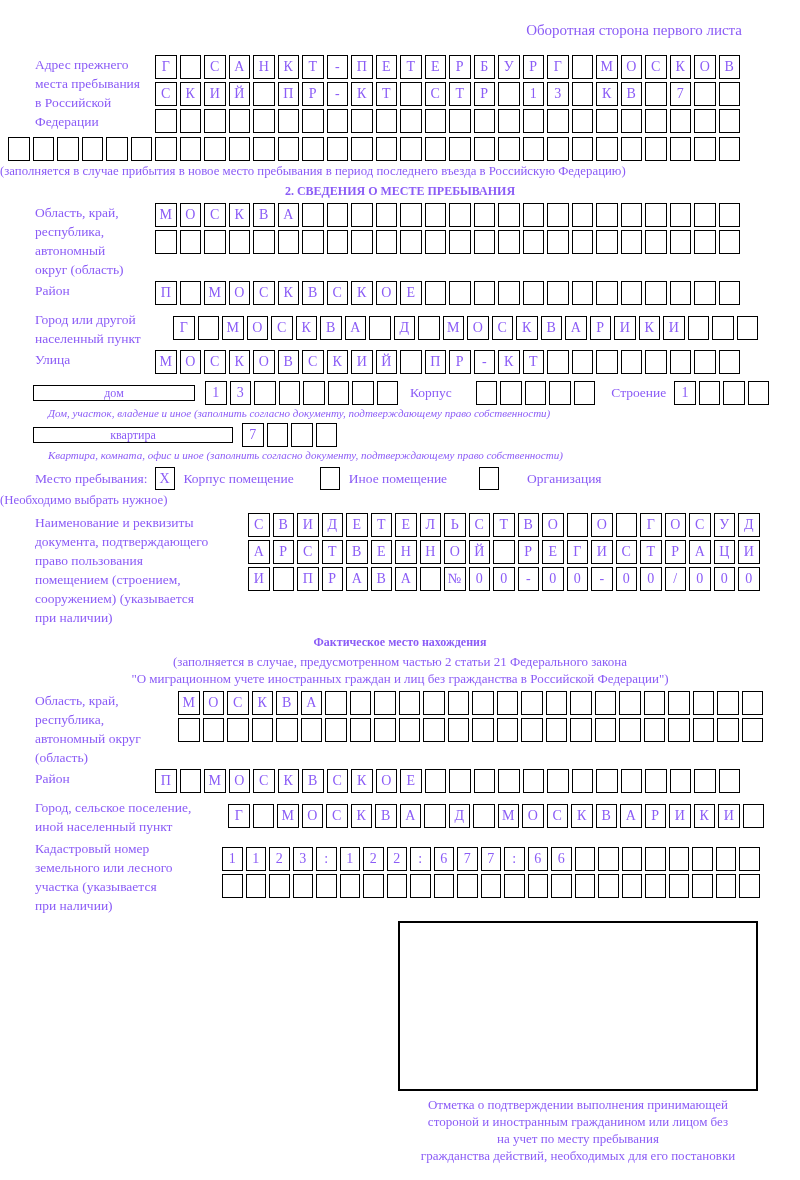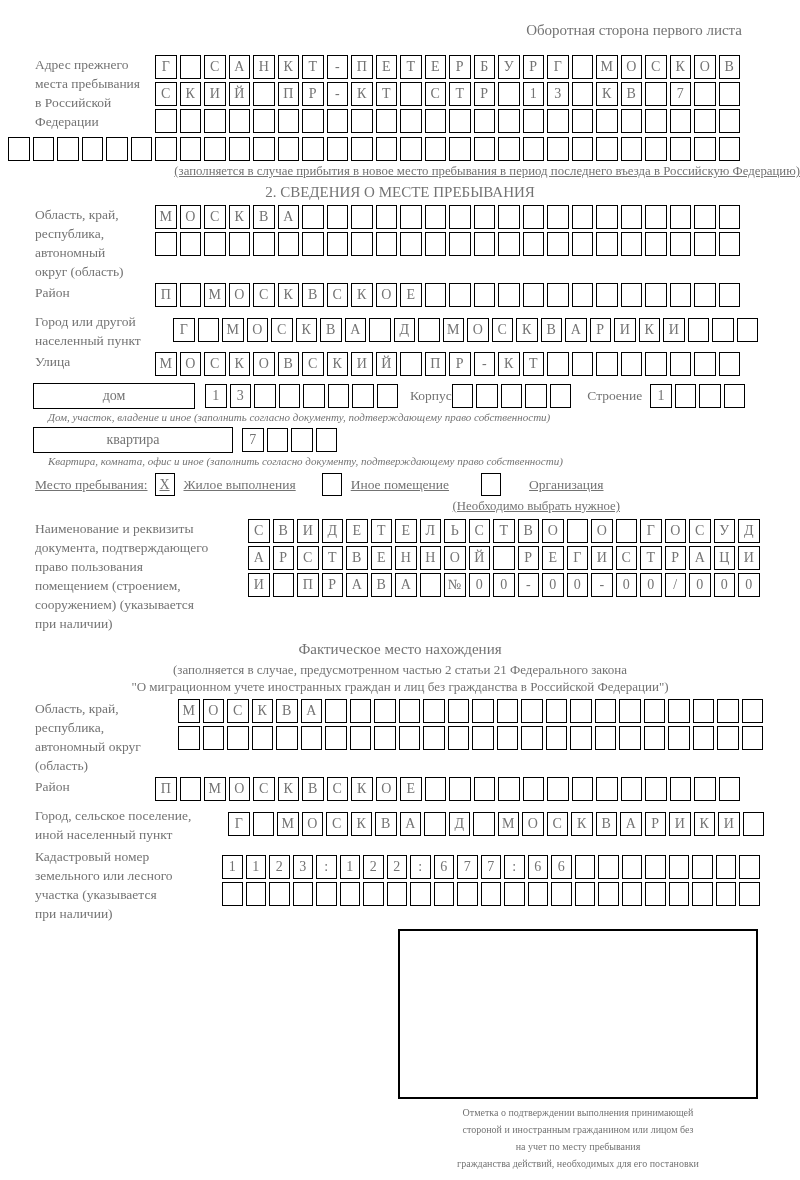--- a/index.html
+++ b/index.html
@@ -1,51 +1,51 @@
 <!DOCTYPE html>
 <html><head>
 <meta charset="utf-8">
 <style>
   * { margin:0; padding:0; box-sizing:border-box; }
   body { background:#fff; }
   .page {
-    position:relative; width:800px; height:1180px; background:#ffffff; color:#737373;
+    position:relative; width:800px; height:1180px; background:#ffffff; color:#8b5cf6;
     font-family:"Liberation Serif","DejaVu Serif",serif; overflow:hidden;
   }
   .header { text-align:right; padding:22px 58px 0 0; font-size:15px; }
   .grp { display:flex; margin-left:35px; margin-top:2px;font-family:Liberation Serif, serif; }
   .grp.vcenter { align-items:center; }
   .lbl { font-size:13.5px; line-height:19px; white-space:pre-line; flex-shrink:0; }
   .w120 { width:120px; } .w143 { width:143px; } .w213 { width:213px; } .w193 { width:193px; } .w187 { width:187px; }
   .cells-col { display:flex; flex-direction:column; }
   .cells-row { display:flex; gap:3px; margin-bottom:3px; --cw:21.5px; }
   .cells-row.sm { --cw:20.5px; }
   .cell {
     width:var(--cw); height:24px; border:1.5px solid #000; flex-shrink:0;
     display:flex; align-items:center; justify-content:center; font-size:14px;
   }
   .full-row { margin-left:8px; margin-top:1px; }
-  .caption { font-size:12.8px; text-align:right; margin-top:3px;text-decoration:underline; }
+  .caption { font-size:12.8px; text-align:left; margin-top:3px; }
   .caption-left { font-size:11px; margin-left:48px; margin-top:2px;font-style:italic; }
-  .sec-title { text-align:center; font-weight:normal; font-size:15px; margin-top:5px; }
+  .sec-title { text-align:center; font-weight:bold; font-size:12px; margin-top:5px; }
   .label-box {
-    border:1.5px solid #000; height:26px; display:flex; align-items:center;
-    justify-content:center; font-size:14px; flex-shrink:0;
+    border:1.5px solid #000; height:16px; display:flex; align-items:center;
+    justify-content:center; font-size:12px; flex-shrink:0;
   }
   .inline-lbl { font-size:13.5px; }
   .dom-row, .kv-row { display:flex; align-items:center; margin-left:33px; margin-top:4px; }
   .chk {
     width:20px; height:23px; border:1.5px solid #000; display:flex; flex-shrink:0;
     align-items:center; justify-content:center; font-size:14px;
   }
-  .mesto-row { display:flex; align-items:center; margin-left:35px; margin-top:6px; font-size:13.5px;text-decoration:underline; }
+  .mesto-row { display:flex; align-items:center; margin-left:35px; margin-top:6px; font-size:13.5px; }
   .note-narrow { width:620px; }
   .f-note { text-align:center; font-size:13px; line-height:17px; margin-top:3px; }
   .stamp { width:360px; height:170px; border:2px solid #000; margin-left:398px; margin-top:6px; }
-  .stamp-note { width:372px; margin-left:392px; text-align:center; font-size:10px; line-height:17px; margin-top:5px; }
+  .stamp-note { width:372px; margin-left:392px; text-align:center; font-size:13px; line-height:17px; margin-top:5px; }
 </style>
 </head>
 <body>
 
 <div class="page">
 
   <div class="header">Оборотная сторона первого листа</div>
 
   <div class="grp" style="margin-top:16px">
     <div class="lbl w120">Адрес прежнего
@@ -326,21 +326,21 @@
     <div class="cells-row" style="margin:0 0 0 10px">
         <span class="cell">1</span>
         <span class="cell">3</span>
         <span class="cell"></span>
         <span class="cell"></span>
         <span class="cell"></span>
         <span class="cell"></span>
         <span class="cell"></span>
         <span class="cell"></span>
       </div>
-    <span class="inline-lbl" style="margin:0 0 0 12px">Корпус</span>
+    <span class="inline-lbl" style="margin:0 24px 0 12px">Корпус</span>
     <div class="cells-row" style="margin:0">
         <span class="cell"></span>
         <span class="cell"></span>
         <span class="cell"></span>
         <span class="cell"></span>
         <span class="cell"></span>
       </div>
     <span class="inline-lbl" style="margin:0 8px 0 16px">Строение</span>
     <div class="cells-row" style="margin:0">
         <span class="cell">1</span>
@@ -358,21 +358,21 @@
         <span class="cell"></span>
         <span class="cell"></span>
         <span class="cell"></span>
       </div>
   </div>
   <div class="caption-left">Квартира, комната, офис и иное (заполнить согласно документу, подтверждающему право собственности)</div>
 
   <div class="mesto-row">
     <span>Место пребывания:</span>
     <span class="chk" style="margin-left:7px">X</span>
-    <span style="margin-left:9px">Жилое выполнения</span>
+    <span style="margin-left:9px">Корпус помещение</span>
     <span class="chk" style="margin-left:26px"></span>
     <span style="margin-left:9px">Иное помещение</span>
     <span class="chk" style="margin-left:32px"></span>
     <span style="margin-left:28px">Организация</span>
   </div>
   <div class="caption note-narrow">(Необходимо выбрать нужное)</div>
 
   <div class="grp" style="margin-top:5px">
     <div class="lbl w213">Наименование и реквизиты
 документа, подтверждающего

